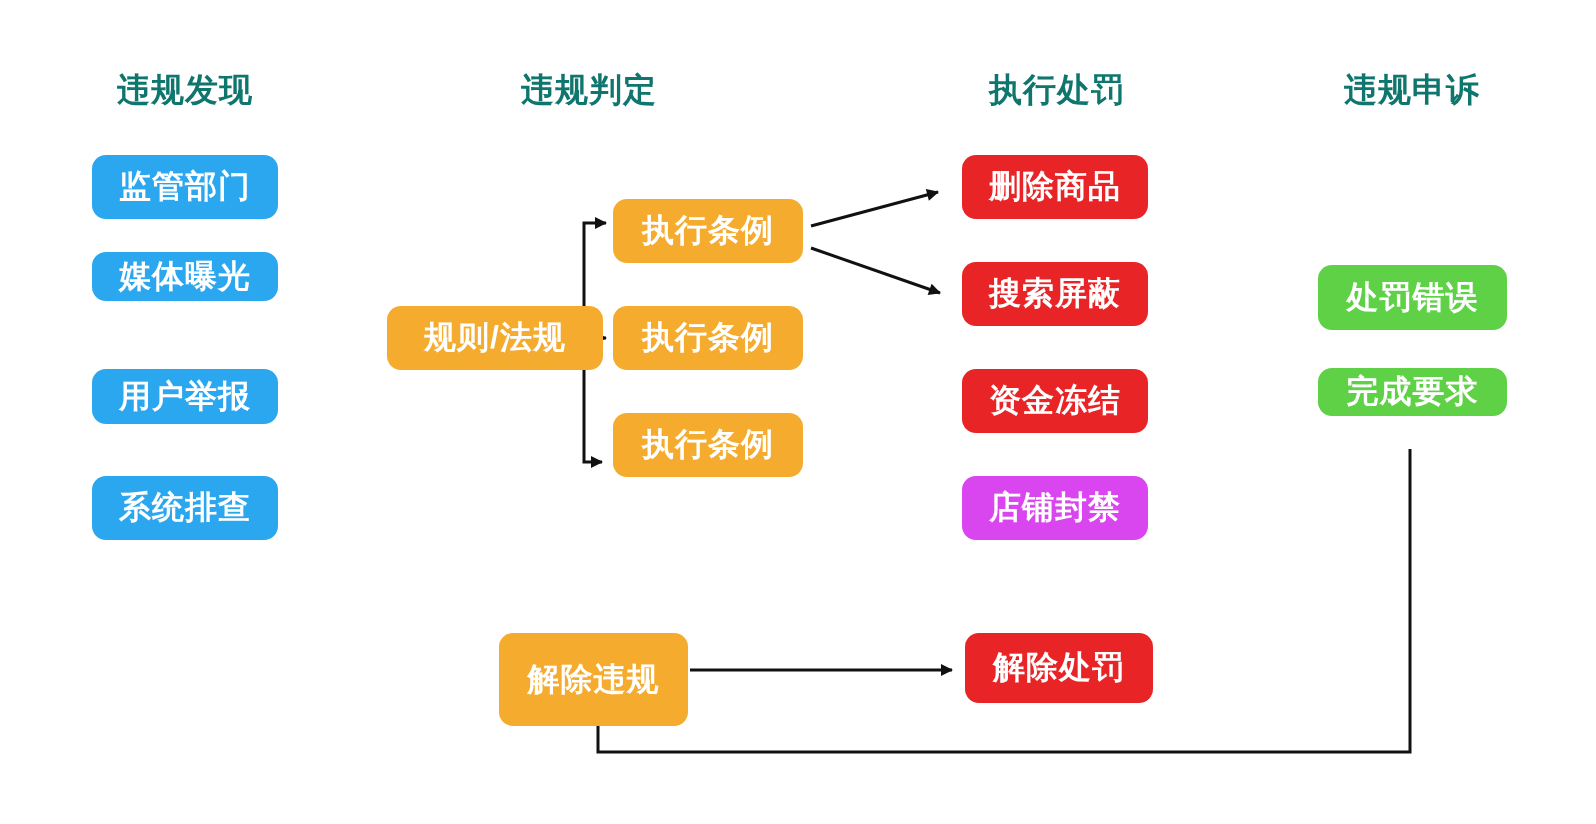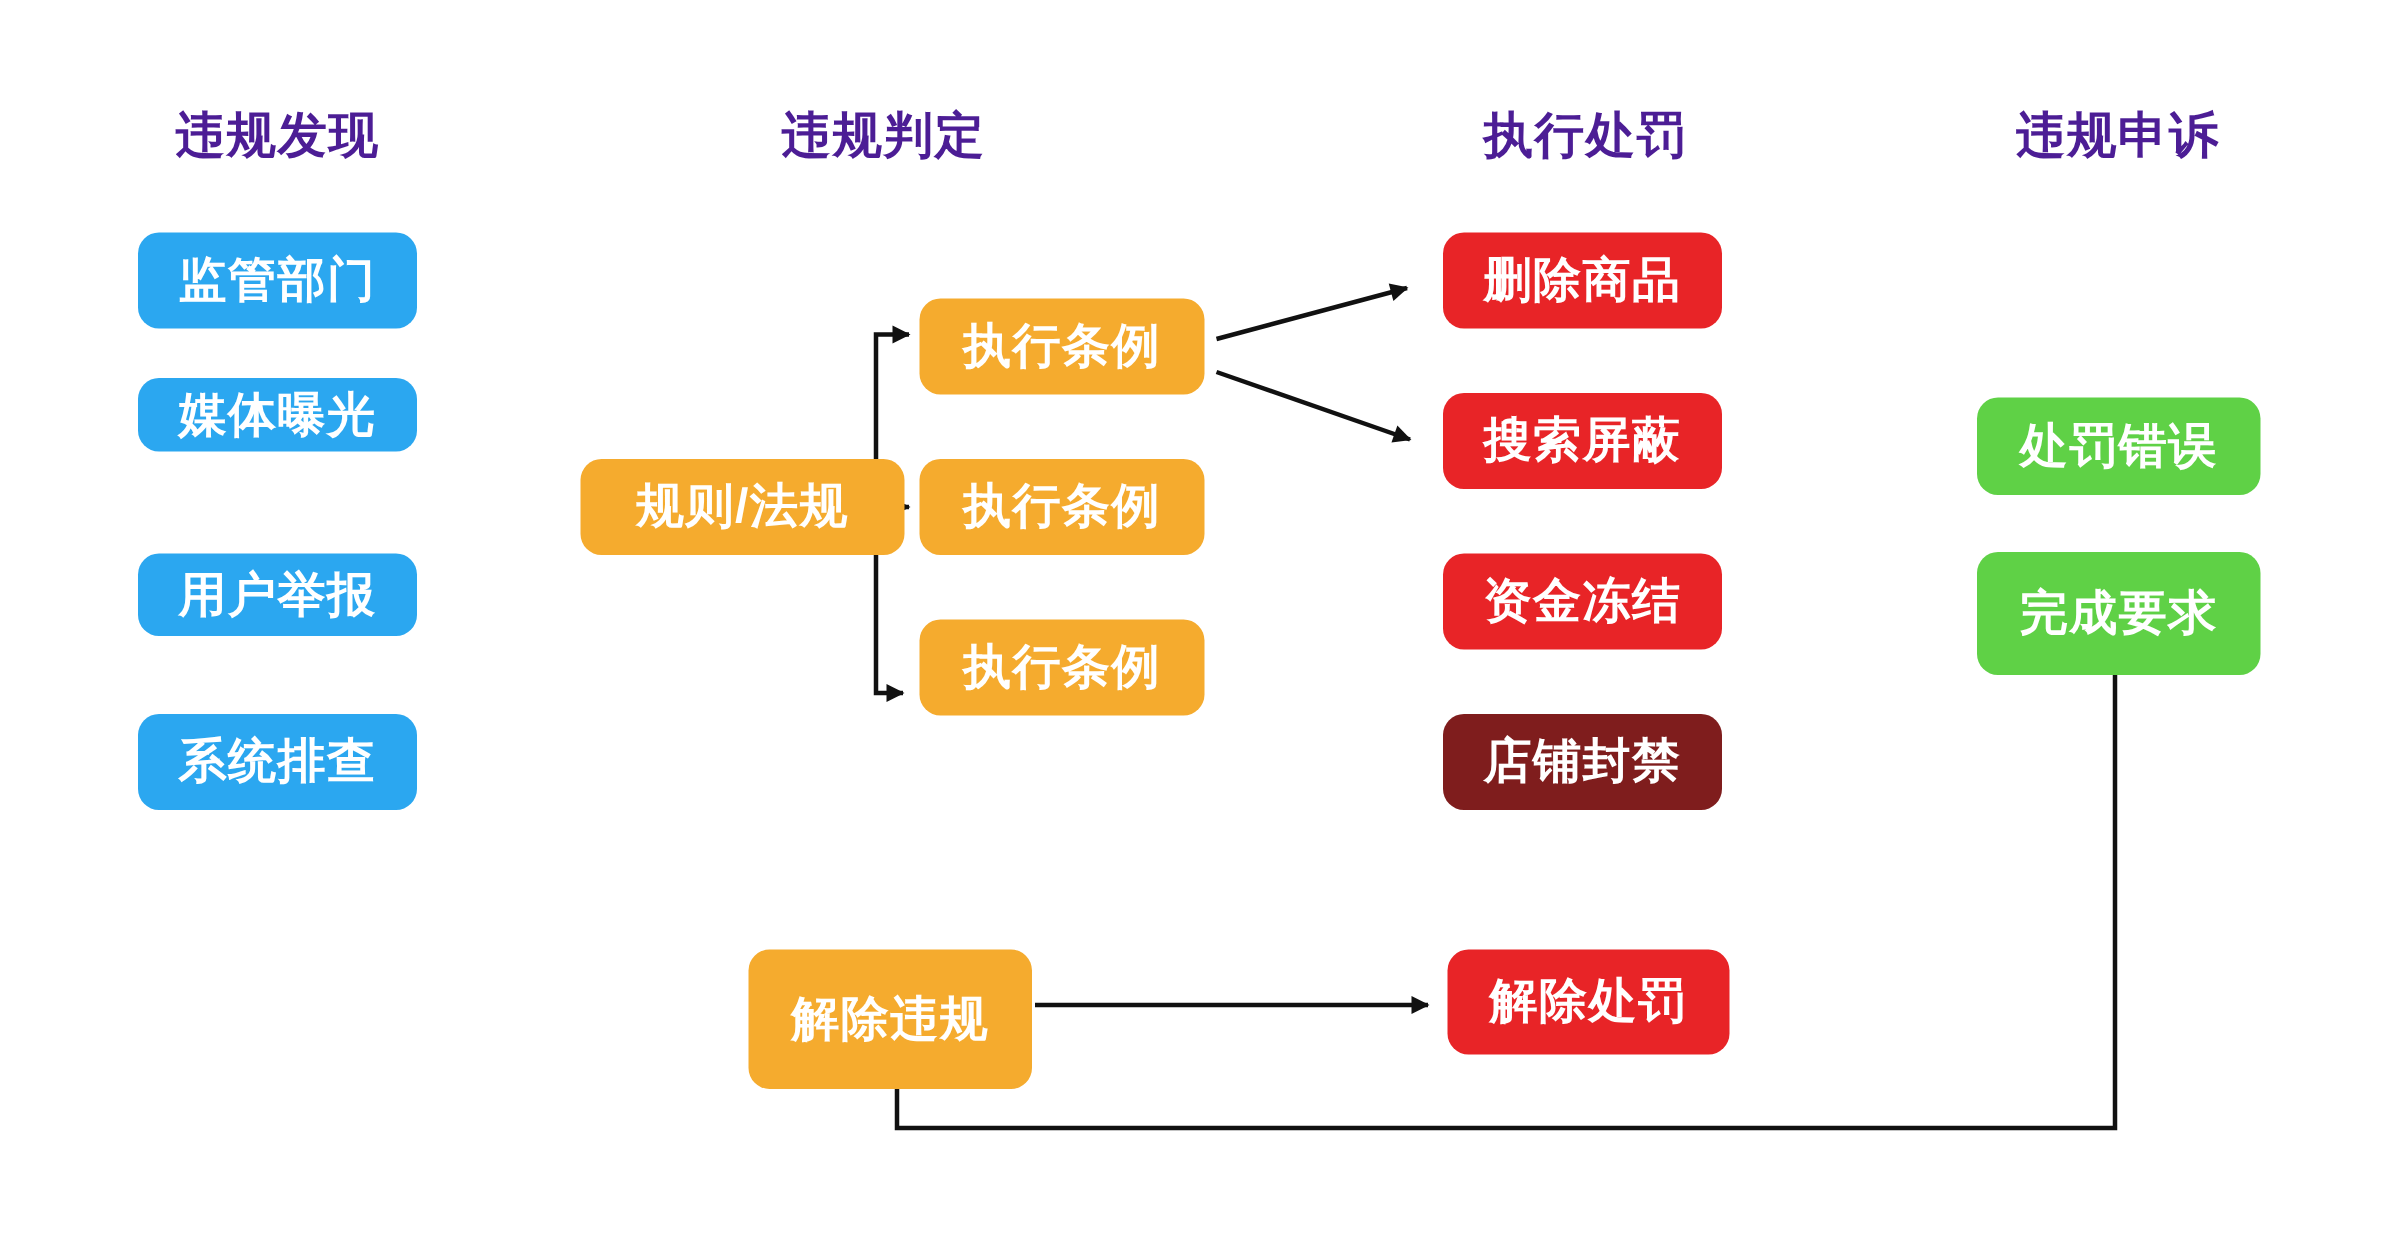--- a/index.html
+++ b/index.html
@@ -8,21 +8,21 @@
     width:1596px;height:824px;
     background:#ffffff;
     overflow:hidden;
     font-family:"Liberation Sans","DejaVu Sans",sans-serif;
   }
   .col-header{
     position:absolute;
     transform:translateX(-50%);
     font-size:33px;
     font-weight:bold;
-    color:#4c1d95;
+    color:#0f766e;
     letter-spacing:1px;
     white-space:nowrap;
   }
   .node{
     position:absolute;
     border-radius:14px;
     display:flex;
     align-items:center;
     justify-content:center;
     color:#ffffff;
@@ -74,19 +74,19 @@
       <div class="node" style="left: 92px; top: 252px; width: 186px; height: 49px; background: rgb(43, 167, 240);">媒体曝光</div>
       <div class="node" style="left: 92px; top: 369px; width: 186px; height: 55px; background: rgb(43, 167, 240);">用户举报</div>
       <div class="node" style="left: 92px; top: 476px; width: 186px; height: 64px; background: rgb(43, 167, 240);">系统排查</div>
       <div class="node" style="left: 387px; top: 306px; width: 216px; height: 64px; background: rgb(245, 171, 46);">规则/法规</div>
       <div class="node" style="left: 613px; top: 199px; width: 190px; height: 64px; background: rgb(245, 171, 46);">执行条例</div>
       <div class="node" style="left: 613px; top: 306px; width: 190px; height: 64px; background: rgb(245, 171, 46);">执行条例</div>
       <div class="node" style="left: 613px; top: 413px; width: 190px; height: 64px; background: rgb(245, 171, 46);">执行条例</div>
       <div class="node" style="left: 962px; top: 155px; width: 186px; height: 64px; background: rgb(232, 36, 39);">删除商品</div>
       <div class="node" style="left: 962px; top: 262px; width: 186px; height: 64px; background: rgb(232, 36, 39);">搜索屏蔽</div>
       <div class="node" style="left: 962px; top: 369px; width: 186px; height: 64px; background: rgb(232, 36, 39);">资金冻结</div>
-      <div class="node" style="left: 962px; top: 476px; width: 186px; height: 64px; background: #7f1d1d;">店铺封禁</div>
+      <div class="node" style="left: 962px; top: 476px; width: 186px; height: 64px; background: #d946ef;">店铺封禁</div>
       <div class="node" style="left: 1318px; top: 265px; width: 189px; height: 65px; background: rgb(95, 209, 70);">处罚错误</div>
-      <div class="node" style="left: 1318px; top: 368px; width: 189px; height: 82px; background: rgb(95, 209, 70);">完成要求</div>
+      <div class="node" style="left: 1318px; top: 368px; width: 189px; height: 48px; background: rgb(95, 209, 70);">完成要求</div>
       <div class="node" style="left: 499px; top: 633px; width: 189px; height: 93px; background: rgb(245, 171, 46);">解除违规</div>
       <div class="node" style="left: 965px; top: 633px; width: 188px; height: 70px; background: rgb(232, 36, 39);">解除处罚</div>
     </div>
 </div>
 
 </body></html>

